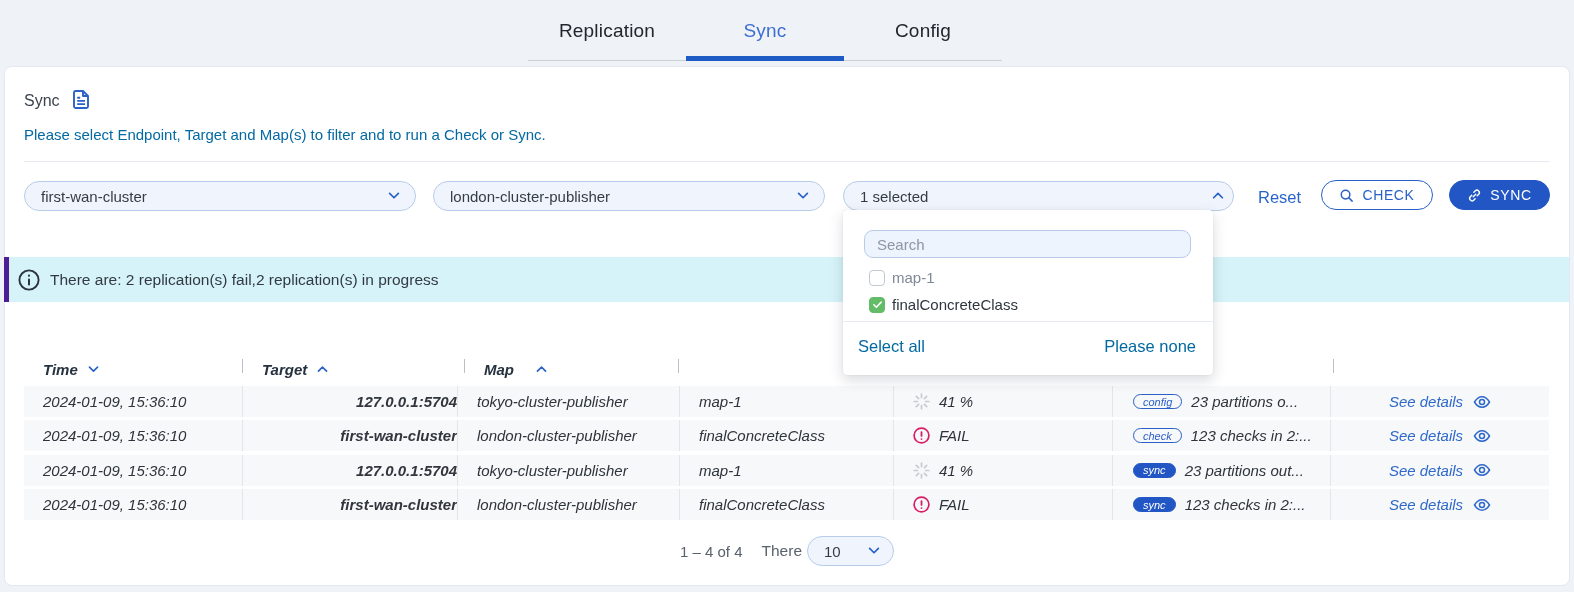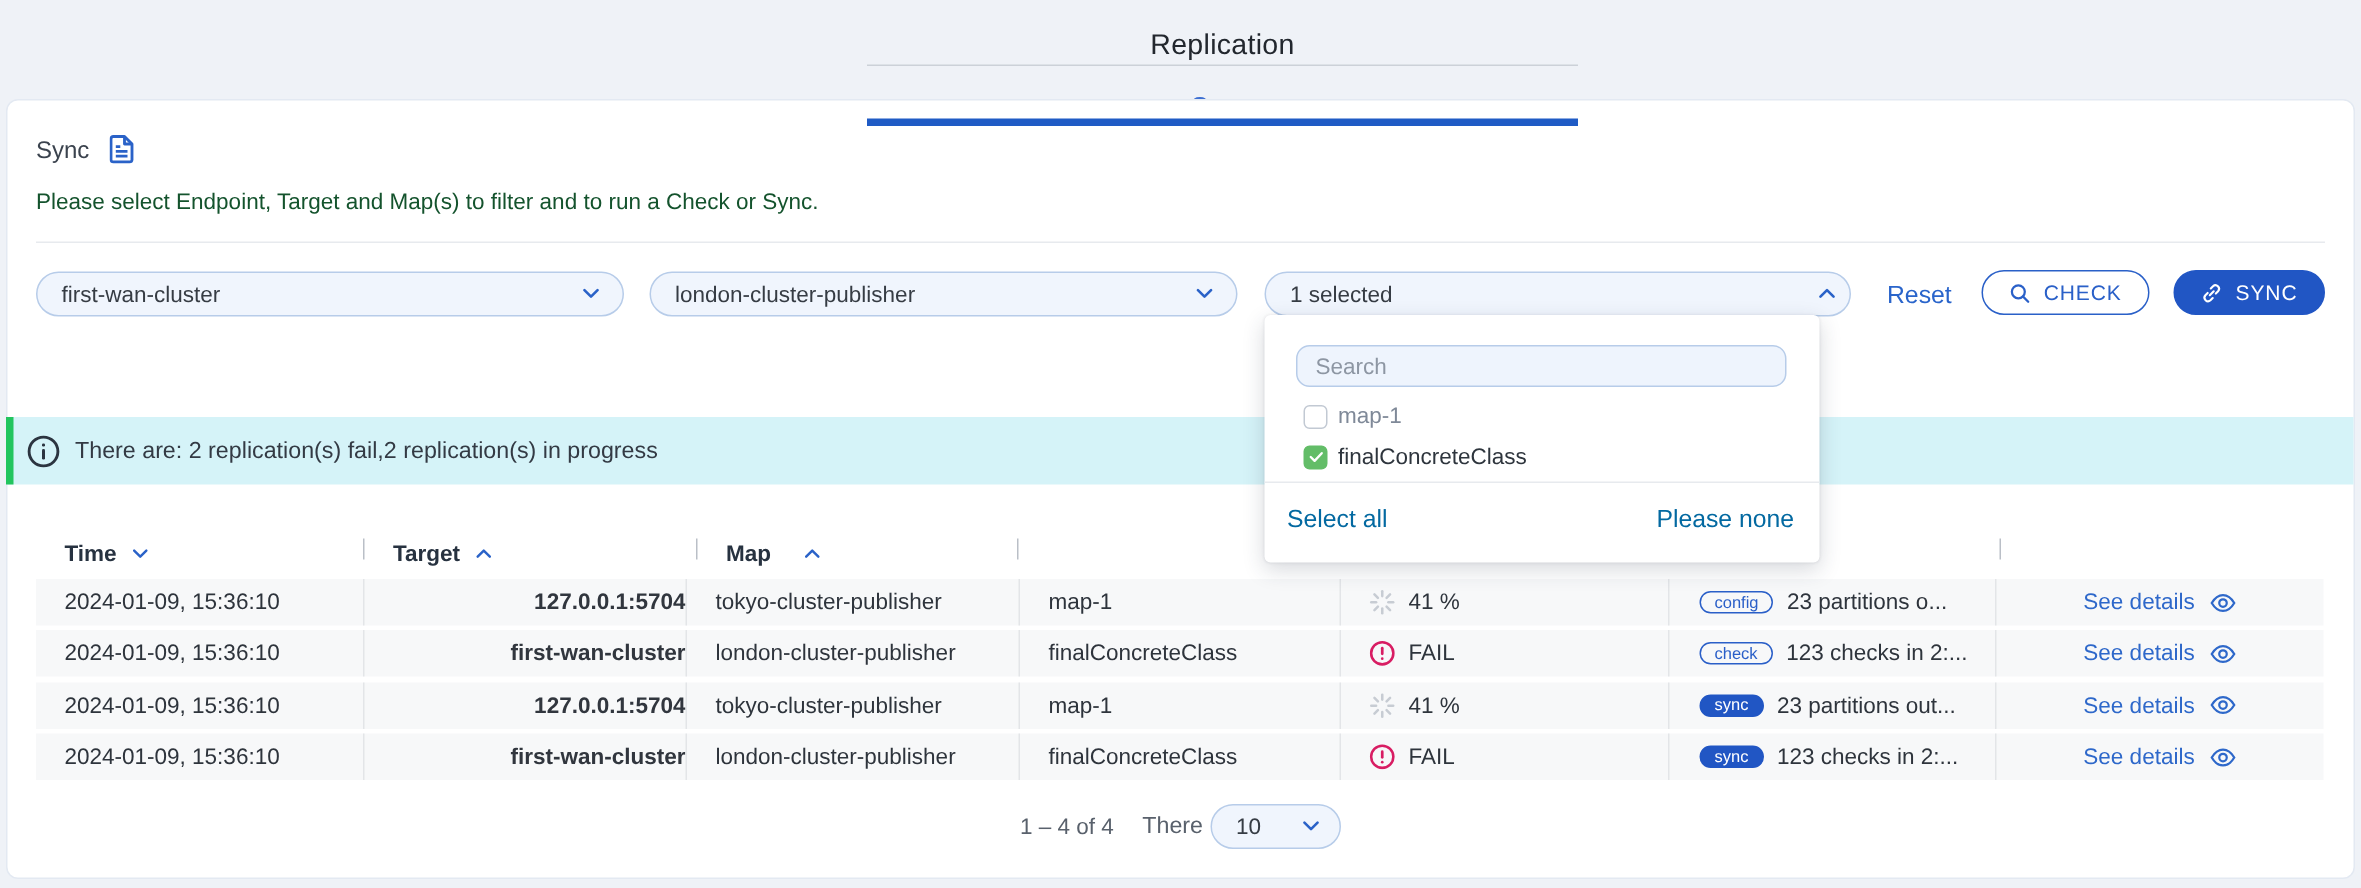--- a/index.html
+++ b/index.html
@@ -5,23 +5,22 @@
   * { margin:0; padding:0; box-sizing:border-box; }
   html,body { width:1574px; height:592px; }
   body {
     position:relative;
     background:#eff2f7;
     font-family:"Liberation Sans", sans-serif;
     overflow:hidden;
   }
   
   .tabs {
-    position:absolute; left:578px; top:0; width:474px; height:44px;
+    position:absolute; left:528px; top:0; width:474px; height:61px;
     display:flex;
-    flex-direction:column;
   }
   .tabs::after {
     content:""; position:absolute; left:0; right:0; bottom:0; height:1px; background:#ccd1d8;
   }
   .tab {
     flex:1; text-align:center; padding-top:20px;
     font-size:19px; letter-spacing:0.2px; color:#22272e; cursor:pointer; position:relative;
   }
   .tab.active { color:#3d6fd2; }
   .tab.active::after {
@@ -30,21 +29,21 @@
   
   .card {
     position:absolute; left:4px; top:66px; width:1566px; height:520px;
     background:#ffffff; border:1px solid #e3e9f2; border-radius:8px;
   }
   .panel-title {
     position:absolute; left:19px; top:25px; font-size:16px; color:#3b434e;
   }
   .doc-icon { position:absolute; left:68px; top:23px; width:17px; height:19px; }
   .panel-desc {
-    position:absolute; left:19px; top:59px; font-size:15px; color:#14532d;
+    position:absolute; left:19px; top:59px; font-size:15px; color:#0369a1;
   }
   .h-divider {
     position:absolute; left:19px; right:19px; top:94px; height:1px; background:#e7eaee;
   }
   
   .select {
     position:absolute; top:114px; height:30px;
     background:#f0f5fd; border:1px solid #b7cce9; border-radius:16px;
     display:flex; align-items:center;
     font-size:15px; color:#363c44;
@@ -66,28 +65,28 @@
   .btn-check {
     left:1316px; width:112px; background:#ffffff;
     border:1px solid #2a60c8; color:#2a60c8;
   }
   .btn-sync {
     left:1444px; width:101px; background:#2156c4; border:1px solid #2156c4; color:#ffffff;
   }
   .btn .bicon { width:15px; height:15px; margin-right:8px; }
   
   .alert {
-    position:absolute; left:-1px; right:0; top:211px; height:45px;
-    background:#d5f3f8; border-left:5px solid #22c55e;
+    position:absolute; left:-1px; right:0; top:190px; height:45px;
+    background:#d5f3f8; border-left:5px solid #4c1d95;
     display:flex; align-items:center;
   }
   .alert .info-icon { width:22px; height:22px; margin-left:9px; flex:none; }
   .alert .alert-text { margin-left:10px; font-size:15.5px; color:#333a44; }
   
-  .table { position:absolute; left:19px; top:286px; width:1525px; }
+  .table { position:absolute; left:19px; top:286px; width:1525px;font-style:italic; }
   .thead { position:relative; height:33px; display:flex; }
   .th {
     display:flex; align-items:center; padding-left:19px;
     font-size:15px; font-weight:700; color:#273240; position:relative;
   }
   .th::after {
     content:""; position:absolute; right:0; top:6px; bottom:13px; width:1px; background:#babfc7;
   }
   .sort-icon { width:13px; height:13px; margin-left:9px; }
   .col-0 { width:219px; } .col-1 { width:215px; } .col-2 { width:222px; }

